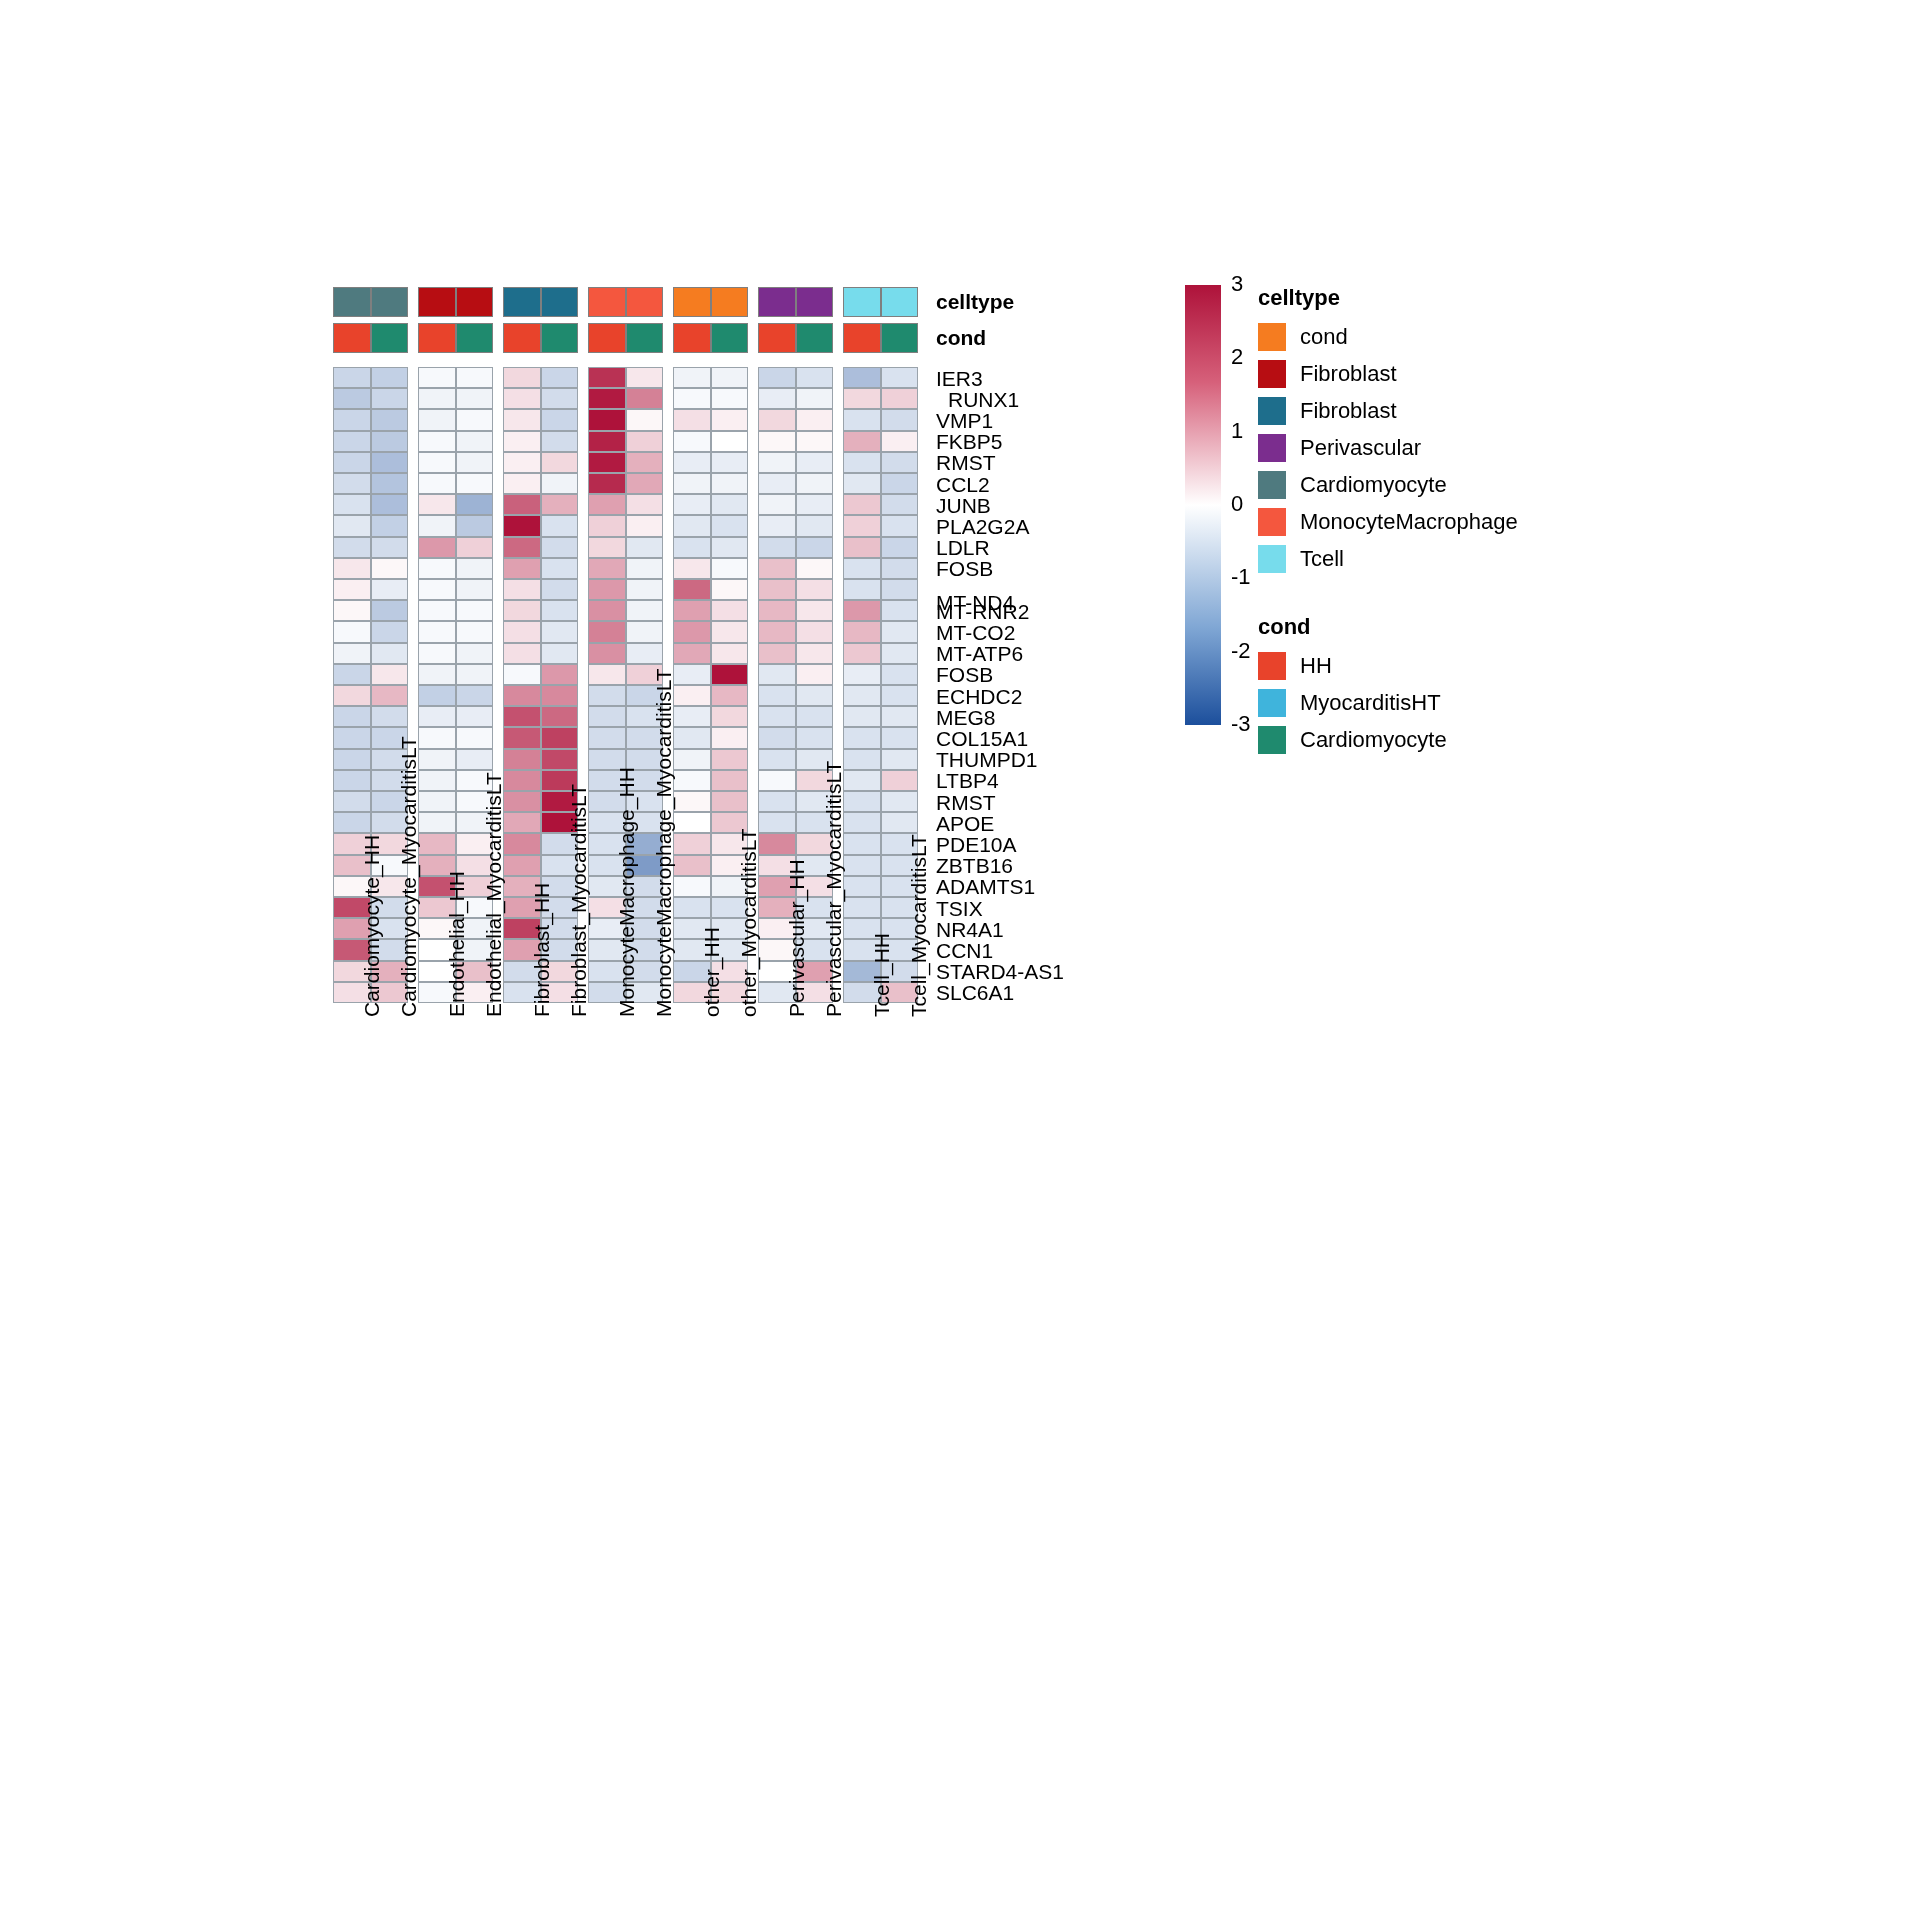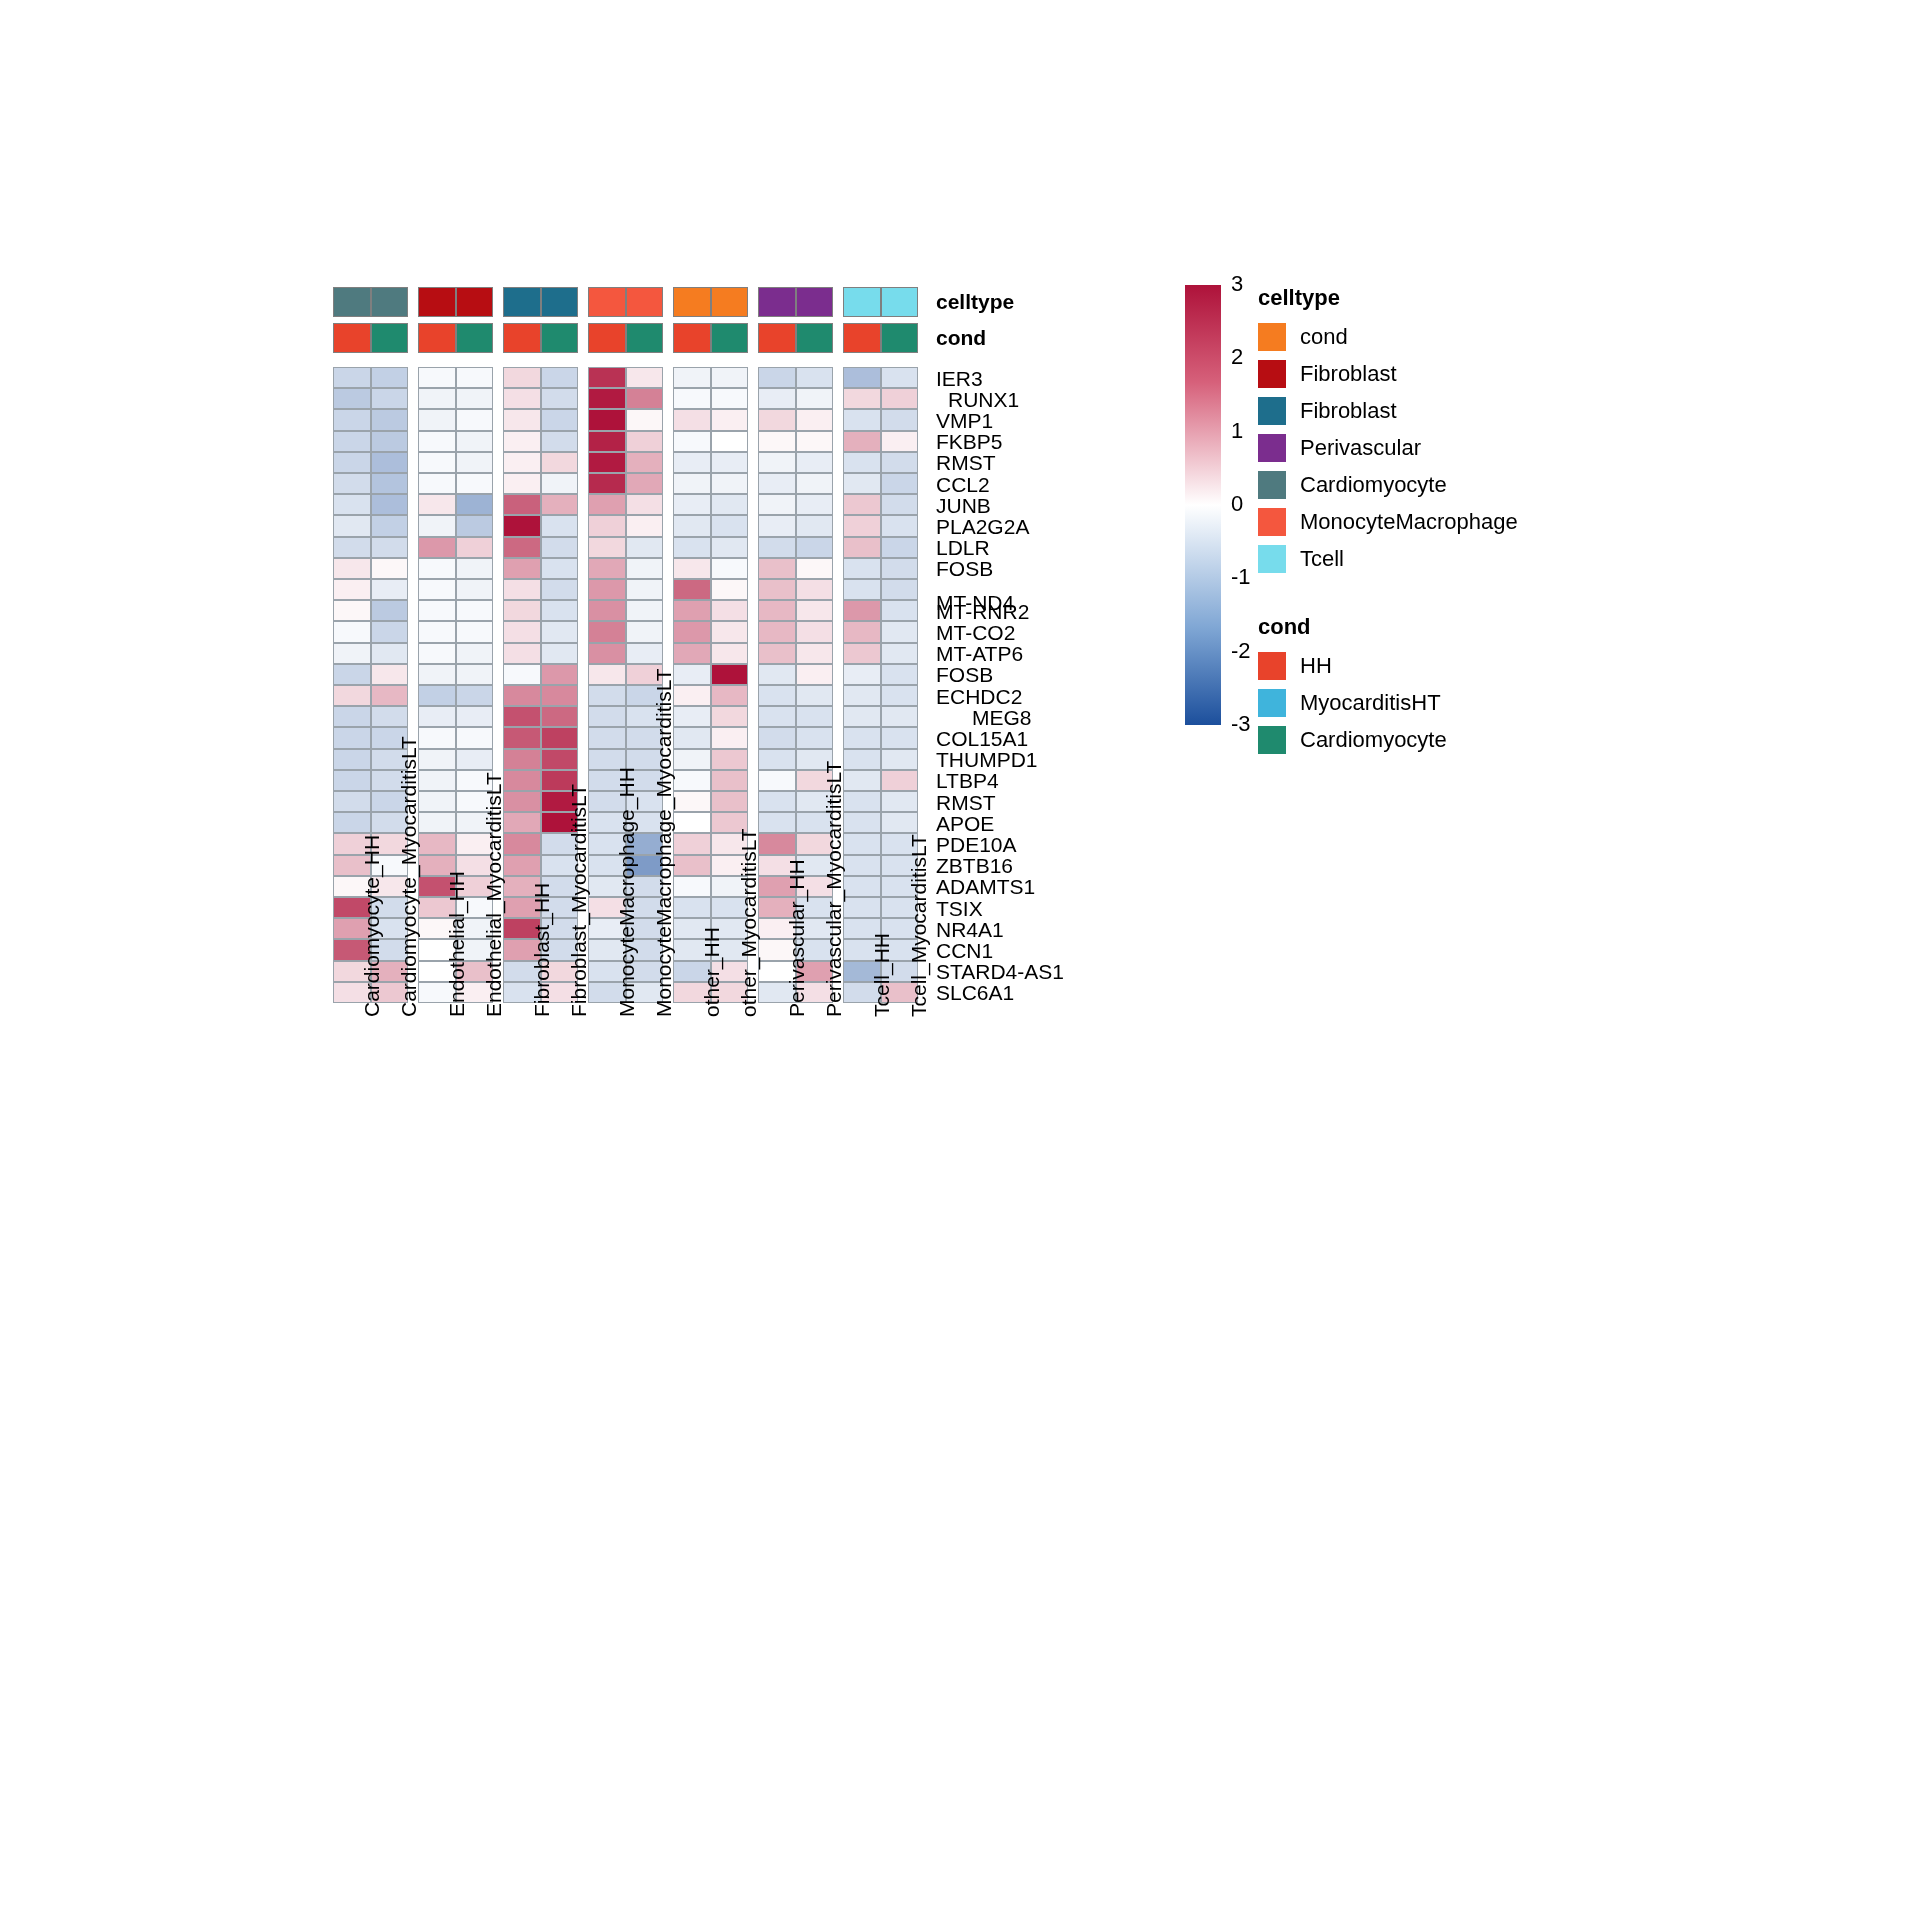--- a/index.html
+++ b/index.html
@@ -331,21 +331,21 @@
     <div class="hmcell" style="position: absolute; left: 503px; top: 706.2px; width: 37.5px; height: 21.2px; background: rgb(196, 81, 111);"></div>
     <div class="hmcell" style="position: absolute; left: 540.5px; top: 706.2px; width: 37.5px; height: 21.2px; background: rgb(204, 105, 130);"></div>
     <div class="hmcell" style="position: absolute; left: 588px; top: 706.2px; width: 37.5px; height: 21.2px; background: rgb(210, 220, 235);"></div>
     <div class="hmcell" style="position: absolute; left: 625.5px; top: 706.2px; width: 37.5px; height: 21.2px; background: rgb(217, 226, 239);"></div>
     <div class="hmcell" style="position: absolute; left: 673px; top: 706.2px; width: 37.5px; height: 21.2px; background: rgb(232, 237, 245);"></div>
     <div class="hmcell" style="position: absolute; left: 710.5px; top: 706.2px; width: 37.5px; height: 21.2px; background: rgb(242, 216, 222);"></div>
     <div class="hmcell" style="position: absolute; left: 758px; top: 706.2px; width: 37.5px; height: 21.2px; background: rgb(217, 226, 239);"></div>
     <div class="hmcell" style="position: absolute; left: 795.5px; top: 706.2px; width: 37.5px; height: 21.2px; background: rgb(217, 226, 239);"></div>
     <div class="hmcell" style="position: absolute; left: 843px; top: 706.2px; width: 37.5px; height: 21.2px; background: rgb(225, 232, 242);"></div>
     <div class="hmcell" style="position: absolute; left: 880.5px; top: 706.2px; width: 37.5px; height: 21.2px; background: rgb(225, 232, 242);"></div>
-    <div class="rowlabel" style="left: 936px; top: 706.8px; margin-left: 36px;">MEG8</div>
+    <div class="rowlabel" style="left: 936px; top: 706.8px;">MEG8</div>
     <div class="hmcell" style="position: absolute; left: 333px; top: 727.4px; width: 37.5px; height: 21.2px; background: rgb(202, 214, 232);"></div>
     <div class="hmcell" style="position: absolute; left: 370.5px; top: 727.4px; width: 37.5px; height: 21.2px; background: rgb(202, 214, 232);"></div>
     <div class="hmcell" style="position: absolute; left: 418px; top: 727.4px; width: 37.5px; height: 21.2px; background: rgb(247, 249, 252);"></div>
     <div class="hmcell" style="position: absolute; left: 455.5px; top: 727.4px; width: 37.5px; height: 21.2px; background: rgb(247, 249, 252);"></div>
     <div class="hmcell" style="position: absolute; left: 503px; top: 727.4px; width: 37.5px; height: 21.2px; background: rgb(198, 89, 117);"></div>
     <div class="hmcell" style="position: absolute; left: 540.5px; top: 727.4px; width: 37.5px; height: 21.2px; background: rgb(190, 65, 97);"></div>
     <div class="hmcell" style="position: absolute; left: 588px; top: 727.4px; width: 37.5px; height: 21.2px; background: rgb(210, 220, 235);"></div>
     <div class="hmcell" style="position: absolute; left: 625.5px; top: 727.4px; width: 37.5px; height: 21.2px; background: rgb(210, 220, 235);"></div>
     <div class="hmcell" style="position: absolute; left: 673px; top: 727.4px; width: 37.5px; height: 21.2px; background: rgb(225, 232, 242);"></div>
     <div class="hmcell" style="position: absolute; left: 710.5px; top: 727.4px; width: 37.5px; height: 21.2px; background: rgb(250, 239, 242);"></div>

